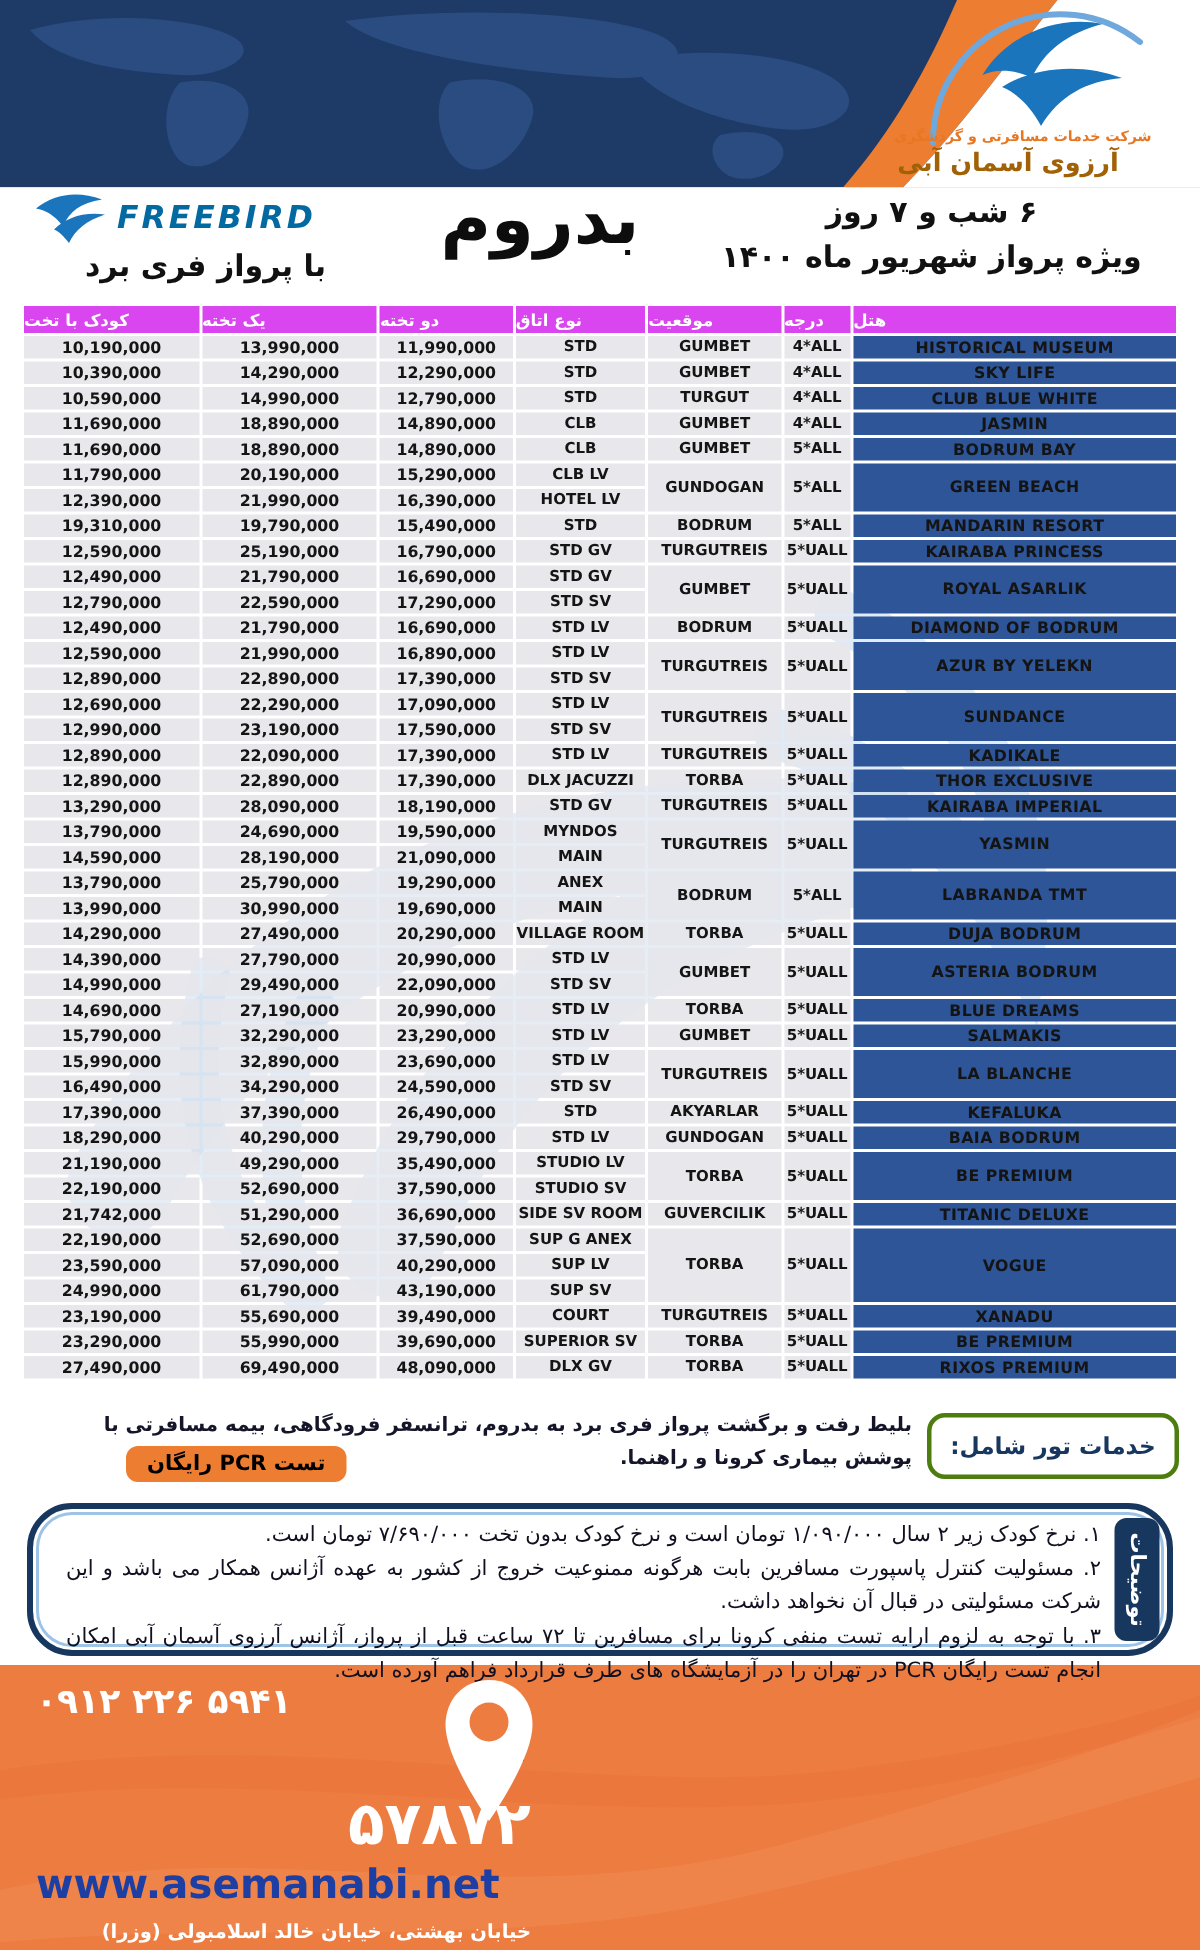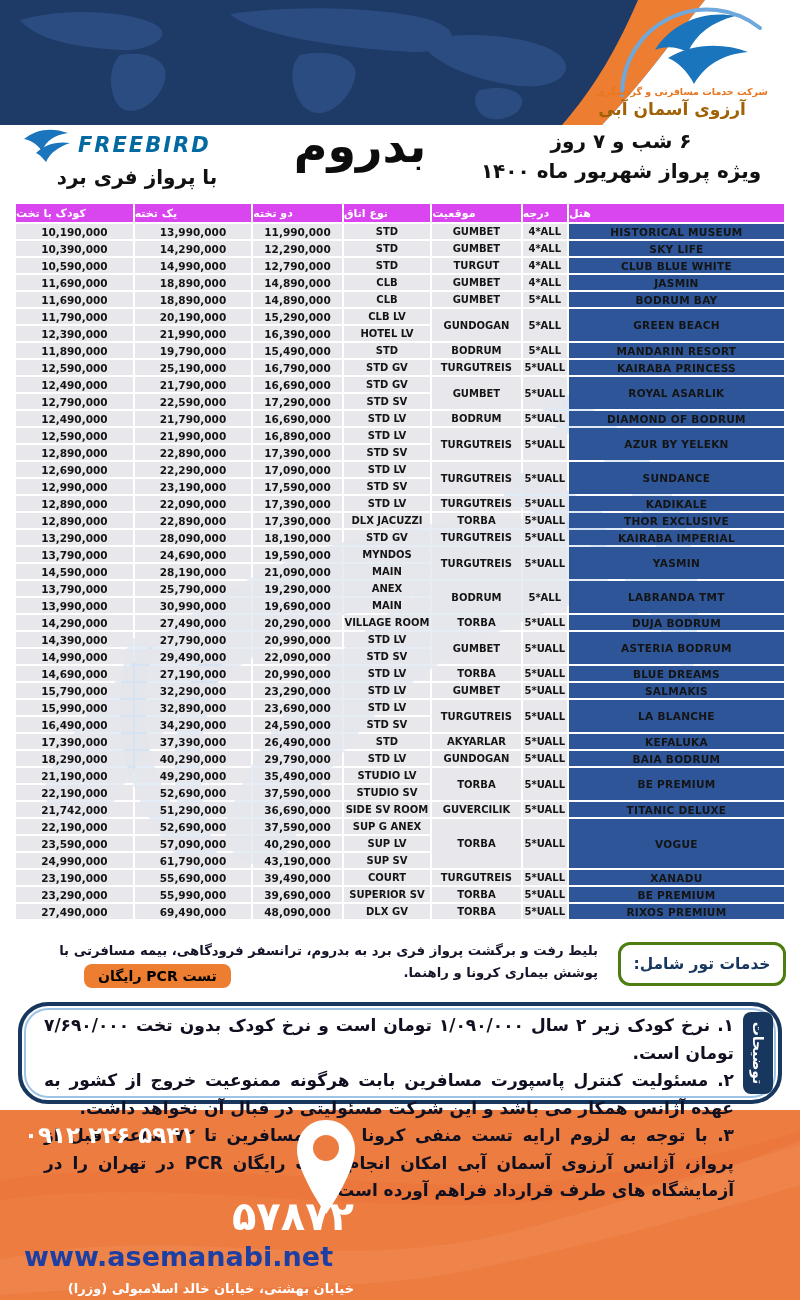--- a/index.html
+++ b/index.html
@@ -35,31 +35,31 @@
   td.c-num { background:rgba(230,230,234,0.92); font-size:10.5px; direction:ltr; }
   td.c-type { background:rgba(230,230,234,0.92); font-size:10px; direction:ltr; }
   td.c-loc { background:rgba(230,230,234,0.92); font-size:10px; direction:ltr; }
   td.c-grade { background:rgba(230,230,234,0.92); font-size:10px; direction:ltr; }
   td.c-hotel { background:#2D5597; color:#fff; font-size:10.5px; letter-spacing:0.3px; direction:ltr; }
 
   
   .services { position:absolute; top:938px; left:0; width:800px; height:62px; z-index:2; }
   .services-box { position:absolute; right:14px; top:4px; width:168px; height:44px; background:#fff; border:3px solid #4d7c0f; border-radius:12px; display:flex; align-items:center; justify-content:center; }
   .services-box span { color:#17375E; font-weight:bold; font-size:15.5px; direction:rtl; }
-  .services-text { position:absolute; right:202px; top:2px; width:545px; direction:rtl; text-align:right; font-size:13.2px; font-weight:bold; color:#15152a; line-height:1.65; }
+  .services-text { position:absolute; right:192px; top:2px; width:545px; direction:rtl; text-align:right; font-size:13.2px; font-weight:bold; color:#15152a; line-height:1.65; }
   .pcr-badge { position:absolute; left:84px; top:26px; background:#ED7D31; color:#000000; font-weight:bold; font-size:14px; padding:4px 14px; border-radius:8px; direction:rtl; }
 
   
   .notes { position:absolute; top:1002px; left:18px; width:764px; height:102px; z-index:2;
            border:4px solid #17375E; border-radius:30px; background:#fff;
            box-shadow: inset 0 0 0 2px #fff, inset 0 0 0 4px #9DC3E6; }
   .notes-tab { position:absolute; right:5px; top:6px; bottom:6px; width:30px; background:#17375E; border-radius:8px; }
   .notes-tab span { position:absolute; left:50%; top:50%; transform:translate(-50%,-50%) rotate(90deg); color:#fff; font-weight:bold; font-size:14px; white-space:nowrap; direction:rtl; }
   .notes-body { position:absolute; right:44px; left:22px; top:6px; bottom:4px; direction:rtl; }
-  .note-item { font-size:17px; font-weight:bold; color:#101020; line-height:1.62; text-align:justify; }
+  .note-item { font-size:14px; font-weight:normal; color:#101020; line-height:1.62; text-align:justify; }
 
   
   .footer { position:absolute; top:1110px; left:0; width:800px; height:190px; }
   .footer svg.waves { position:absolute; top:0; left:0; }
   .contact { position:absolute; left:24px; top:12px; width:330px; z-index:2; }
   .phone1 { font-size:23px; font-weight:bold; color:#fff; letter-spacing:3px; direction:ltr; }
   .phone2 { display:flex; align-items:flex-end; gap:10px; direction:ltr; margin-top:2px;flex-direction:column; }
   .phone2 .code { font-size:27px; font-weight:bold; color:#1D3FA3; padding-bottom:4px; }
   .phone2 .num { font-size:40px; font-weight:800; color:#fff; letter-spacing:2px; line-height:1.05; }
   .website { font-size:27px; font-weight:800; color:#1D3FA3; margin-top:4px; direction:ltr; }
@@ -208,21 +208,21 @@
             <td class="c-num">21,990,000</td>
             <td class="c-num">12,390,000</td>
           </tr>
           <tr>
             <td class="c-hotel">MANDARIN RESORT</td>
             <td class="c-grade">5*ALL</td>
             <td class="c-loc">BODRUM</td>
             <td class="c-type">STD</td>
             <td class="c-num">15,490,000</td>
             <td class="c-num">19,790,000</td>
-            <td class="c-num">11,890,000</td>
+            <td class="c-num">19,310,000</td>
           </tr>
           <tr>
             <td class="c-hotel">KAIRABA PRINCESS</td>
             <td class="c-grade">5*UALL</td>
             <td class="c-loc">TURGUTREIS</td>
             <td class="c-type">STD GV</td>
             <td class="c-num">16,790,000</td>
             <td class="c-num">25,190,000</td>
             <td class="c-num">12,590,000</td>
           </tr>

